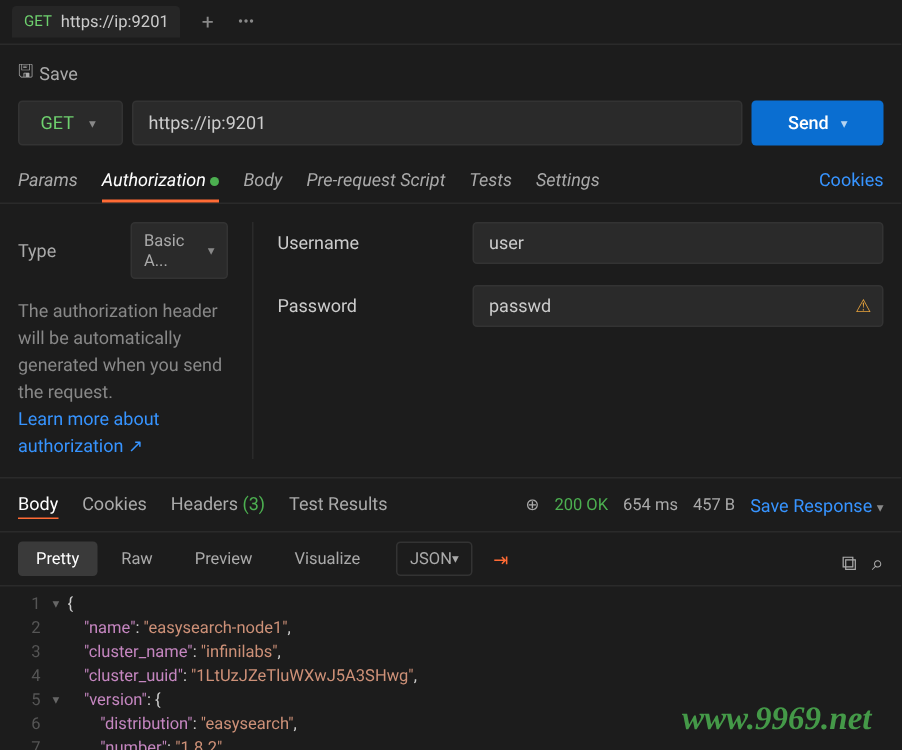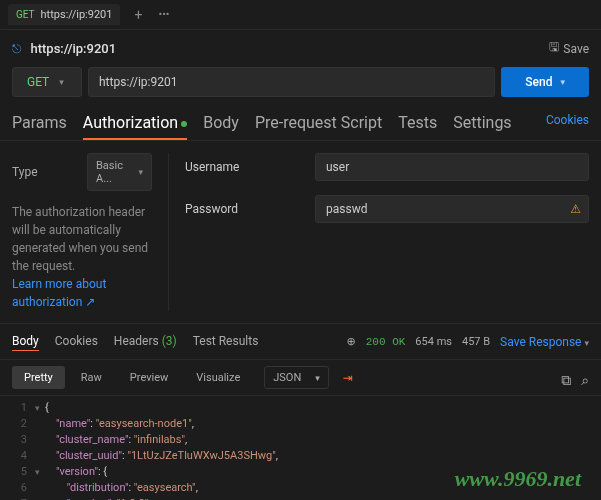--- a/index.html
+++ b/index.html
@@ -18,21 +18,21 @@
 
 .url-bar { display: flex; padding: 0 12px 10px; gap: 6px; }
 .method-select { background: #2a2a2a; border: 1px solid #333; color: #6ed06e; padding: 7px 14px; border-radius: 3px; cursor: pointer; display: flex; align-items: center; gap: 10px; font-size: 12px; min-width: 70px; }
 .method-select .caret { color: #888; font-size: 9px; }
 .url-input { flex: 1; background: #2a2a2a; border: 1px solid #333; color: #ccc; padding: 7px 10px; border-radius: 3px; font-size: 12px; }
 .send-btn { background: #0a6ed1; color: #fff; border: none; padding: 7px 24px; border-radius: 3px; cursor: pointer; font-size: 12px; font-weight: 500; display: flex; align-items: center; gap: 8px; }
 .send-btn .caret { font-size: 9px; color: rgba(255,255,255,0.7); }
 
 .req-tabs { display: flex; padding: 0 12px; border-bottom: 1px solid #2a2a2a; justify-content: space-between; }
 .req-tabs-left { display: flex; gap: 16px; }
-.req-tab { padding: 6px 0; color: #aaa; cursor: pointer; font-size: 16px; border-bottom: 2px solid transparent; }
+.req-tab { padding: 6px 0; color: #aaa; cursor: pointer; font-size: 12px; border-bottom: 2px solid transparent; font-style: italic; }
 .req-tab.active { color: #fff; border-bottom-color: #ff6b35; }
 .req-tab .dot { display: inline-block; width: 6px; height: 6px; background: #4caf50; border-radius: 50%; margin-left: 3px; vertical-align: middle; }
 .req-tab .count { color: #4caf50; }
 .cookies-link { color: #3794ff; padding: 6px 0; cursor: pointer; font-size: 12px; }
 
 .auth-section { display: flex; padding: 12px; gap: 16px; border-bottom: 1px solid #2a2a2a; justify-content: space-between; }
 .auth-left { width: 140px; }
 .auth-left .label { color: #aaa; font-size: 12px; margin-bottom: 8px; display: block; }
 .type-select { background: #2a2a2a; border: 1px solid #333; color: #aaa; padding: 5px 8px; border-radius: 3px; cursor: pointer; font-size: 11px; display: flex; align-items: center; gap: 6px; width: 65px; justify-content: space-between; margin-left: auto; margin-right: 0; float: right; }
 .type-row { display: flex; align-items: center; margin-bottom: 12px; }
@@ -47,29 +47,29 @@
 .input-wrap { flex: 1; position: relative; }
 .input-wrap .warn { position: absolute; right: 8px; top: 50%; transform: translateY(-50%); color: #e6a23c; font-size: 12px; }
 
 .response-bar { display: flex; padding: 8px 12px; border-bottom: 1px solid #2a2a2a; justify-content: space-between; align-items: center; }
 .resp-tabs { display: flex; gap: 16px; font-size: 12px; }
 .resp-tab { color: #aaa; cursor: pointer; padding: 2px 0; border-bottom: 1px solid transparent; }
 .resp-tab.active { color: #fff; border-bottom-color: #ff6b35; }
 .resp-tab .count { color: #4caf50; }
 .resp-status { display: flex; align-items: center; gap: 10px; font-size: 11px; }
 .resp-status .globe { color: #aaa; }
-.resp-status .ok { color: #4caf50; font-family: Liberation Mono, monospace; }
+.resp-status .ok { color: #4caf50; }
 .resp-status .meta { color: #aaa; }
 .save-response { color: #3794ff; cursor: pointer; font-size: 12px; }
 .save-response .caret { color: #888; font-size: 9px; margin-left: 3px; }
 
 .body-toolbar { display: flex; padding: 6px 12px; gap: 4px; align-items: flex-end; border-bottom: 1px solid #2a2a2a; }
 .view-btn { background: transparent; color: #aaa; border: none; padding: 5px 12px; border-radius: 3px; cursor: pointer; font-size: 11px; }
 .view-btn.active { background: #3a3a3a; color: #fff; }
-.format-select { background: transparent; border: 1px solid #333; color: #aaa; padding: 4px 8px; border-radius: 3px; cursor: pointer; font-size: 11px; margin-left: 8px; display: flex; align-items: center; gap: 14px; }
+.format-select { background: transparent; border: 1px solid #333; color: #aaa; padding: 4px 8px; border-radius: 3px; cursor: pointer; font-size: 11px; margin-left: 8px; display: flex; align-items: center; gap: 0; }
 .wrap-icon { color: #ff6b35; padding: 4px; cursor: pointer; margin-left: 6px; }
 .toolbar-right { margin-left: auto; display: flex; gap: 10px; color: #aaa; font-size: 14px; }
 .toolbar-right span { cursor: pointer; }
 
 .code-area { display: flex; font-family: "SF Mono", Monaco, Consolas, monospace; font-size: 11px; line-height: 16px; padding: 4px 0; }
 .gutter { width: 35px; text-align: right; color: #555; padding-right: 8px; user-select: none; }
 .gutter div { height: 16px; }
 .fold-gutter { width: 10px; color: #666; font-size: 9px; }
 .fold-gutter div { height: 16px; }
 .code { flex: 1; white-space: pre; color: #ccc; overflow-x: auto; }
@@ -86,24 +86,20 @@
 <div class="topbar">
   <div class="request-tab">
     <span class="method-tag">GET</span>
     <span class="tab-title">https://ip:9201</span>
   </div>
   <span class="tab-icon">+</span>
   <span class="tab-icon" style="font-size:11px;">•••</span>
 </div>
 
 <div class="request-header">
-  <div>
-    <span class="req-title-icon">⎋</span>
-    <span class="req-title">https://ip:9201</span>
-  </div>
   <div class="save-btn">
     <span>🖫</span>
     <span>Save</span>
   </div>
 </div>
 
 <div class="url-bar">
   <div class="method-select">
     <span>GET</span>
     <span class="caret">▾</span>

